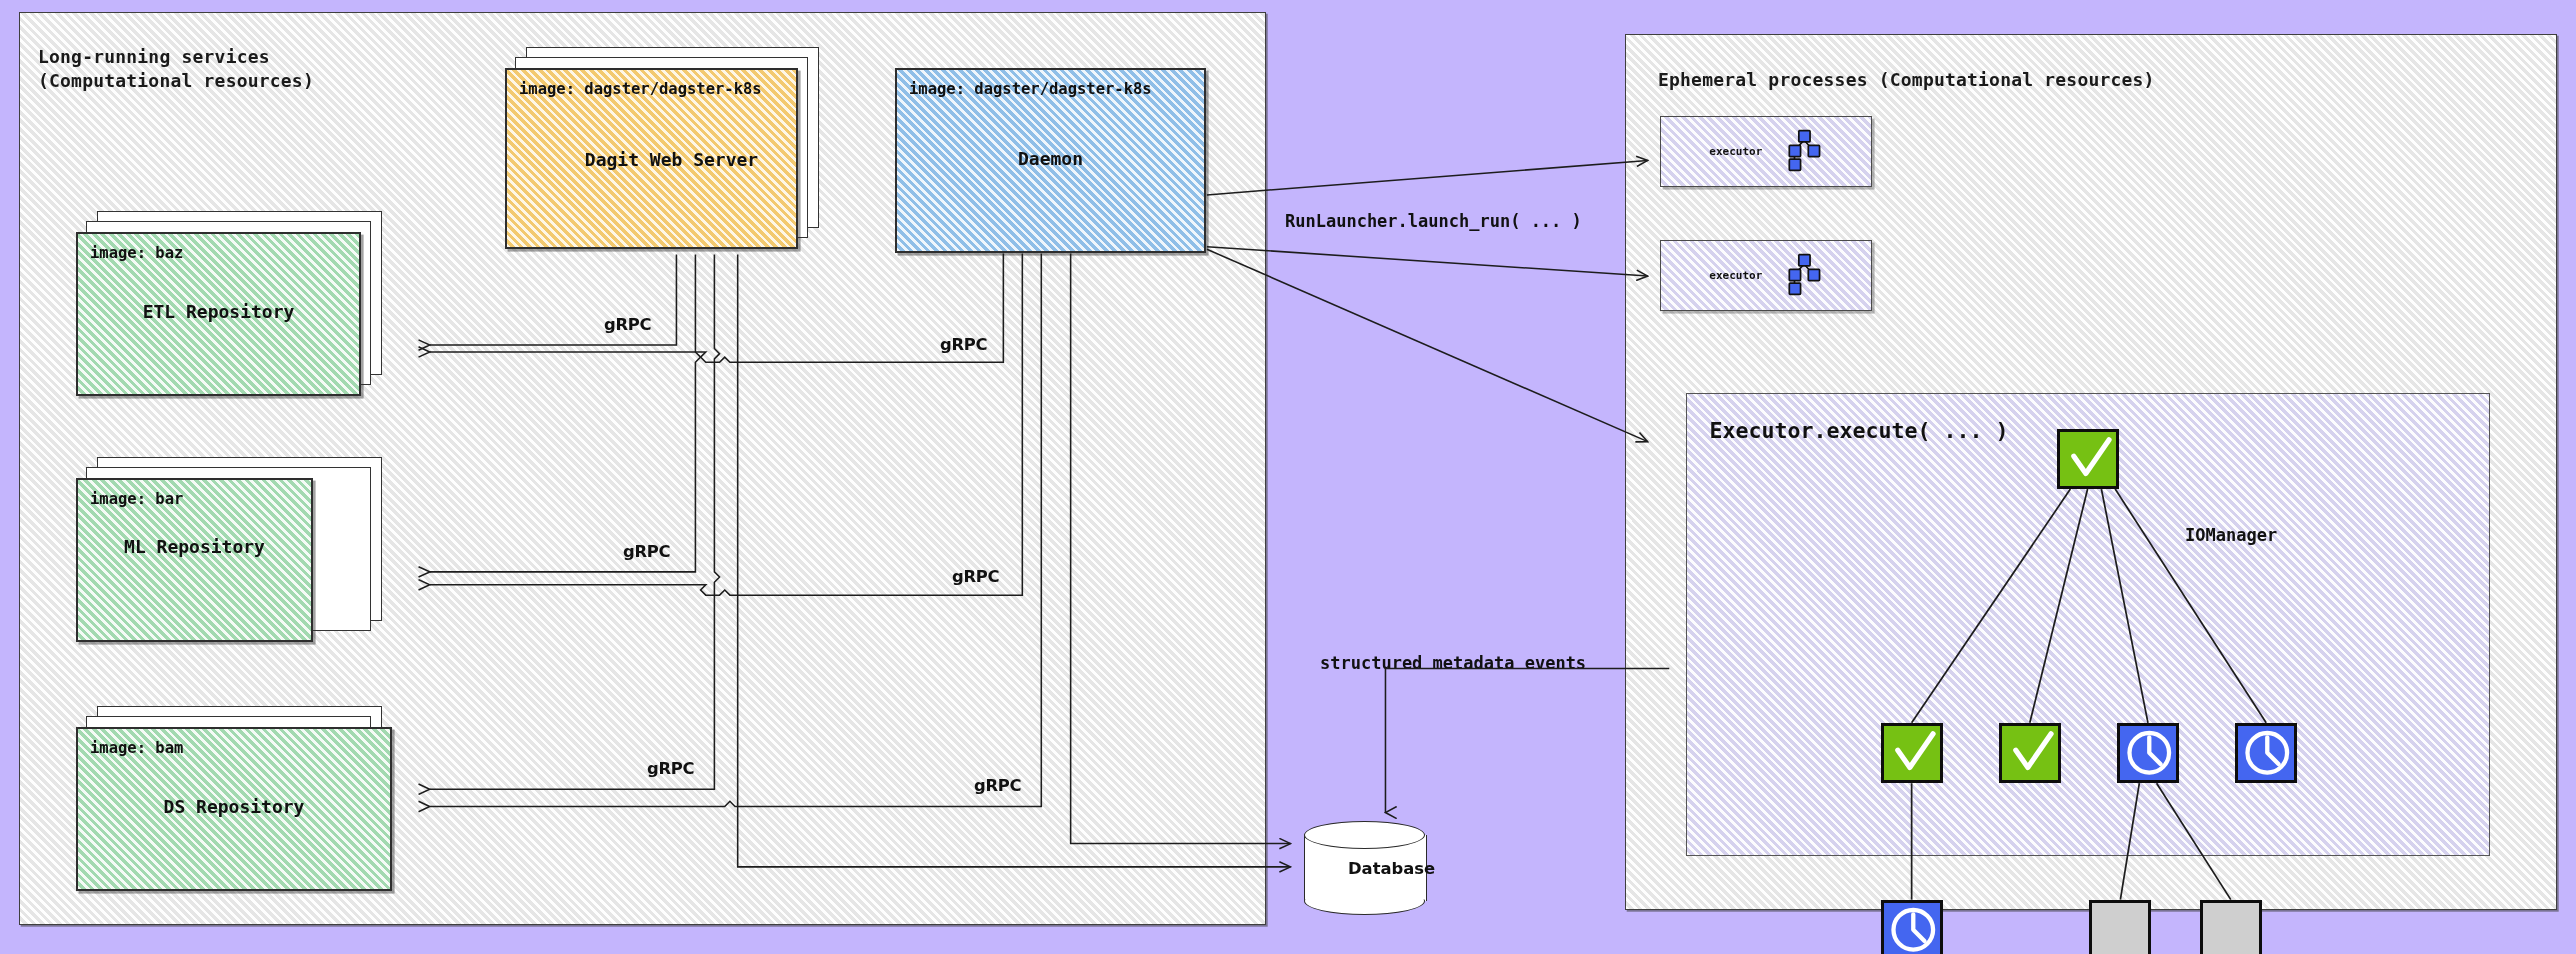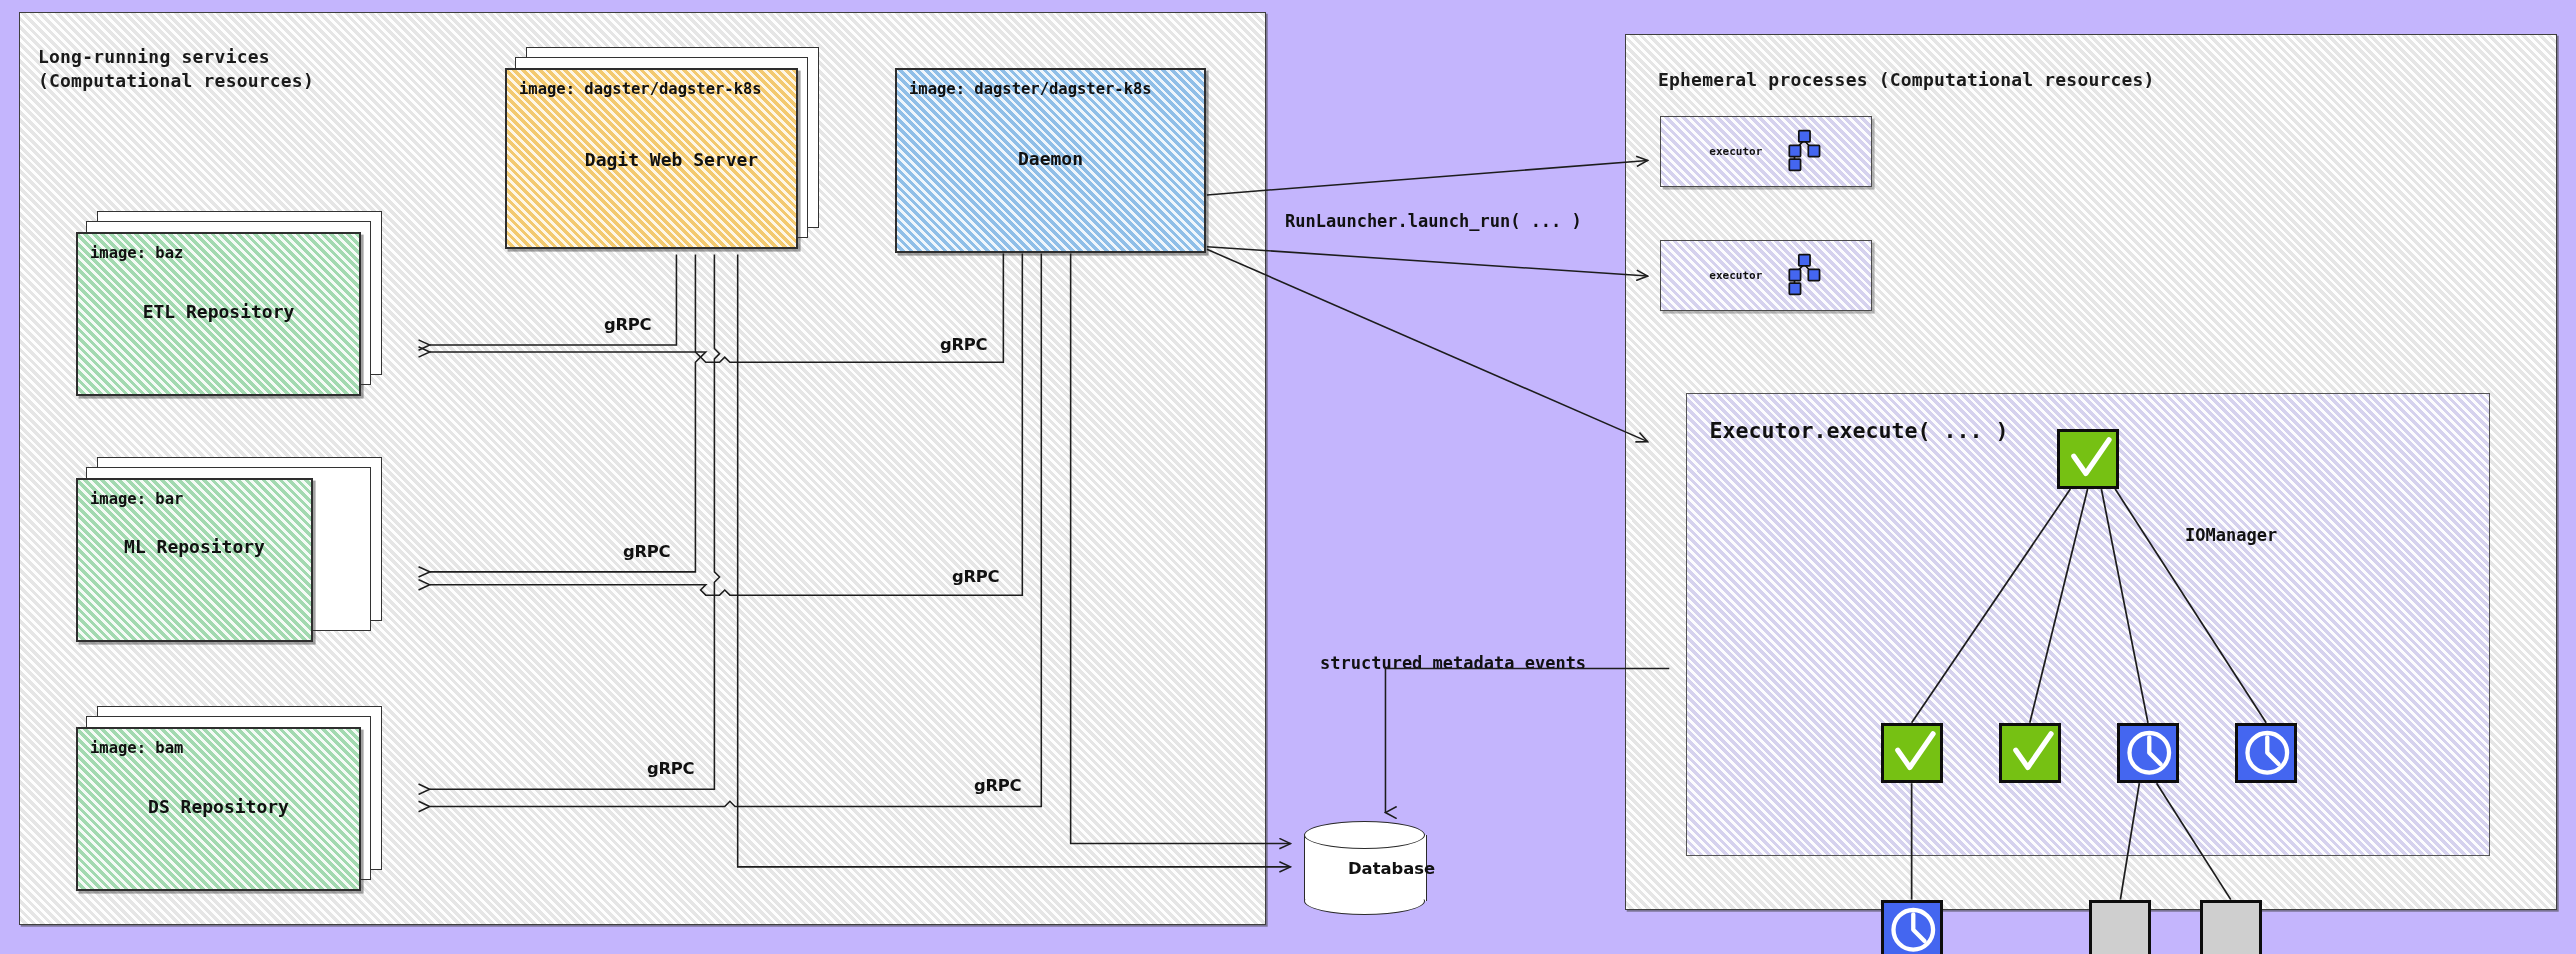--- a/index.html
+++ b/index.html
@@ -249,21 +249,21 @@
     <div class="sheet" style="left:10.4px; top:10.4px; width:285px; height:164px;"></div>
     <div class="front hatch-green" style="left:0px; top:21px; width:237px; height:164px;">
       <div class="card-image">image: bar</div>
       <div class="card-title" style="top:56px;">ML Repository</div>
     </div>
   </div>
 
   <div class="stack" style="left:76px; top:706px; width:311px; height:190px;">
     <div class="sheet" style="left:21px; top:0px; width:285px; height:164px;"></div>
     <div class="sheet" style="left:10.4px; top:10.4px; width:285px; height:164px;"></div>
-    <div class="front hatch-green" style="left:0px; top:21px; width:285px; height:164px;">
+    <div class="front hatch-green" style="left:0px; top:21px; width:316px; height:164px;">
       <div class="card-image">image: bam</div>
       <div class="card-title" style="top:67px;">DS Repository</div>
     </div>
   </div>
 
   <div class="conn-label" style="left:604px; top:315px;">gRPC</div>
   <div class="conn-label" style="left:940px; top:335px;">gRPC</div>
   <div class="conn-label" style="left:623px; top:542px;">gRPC</div>
   <div class="conn-label" style="left:952px; top:567px;">gRPC</div>
   <div class="conn-label" style="left:647px; top:759px;">gRPC</div>

